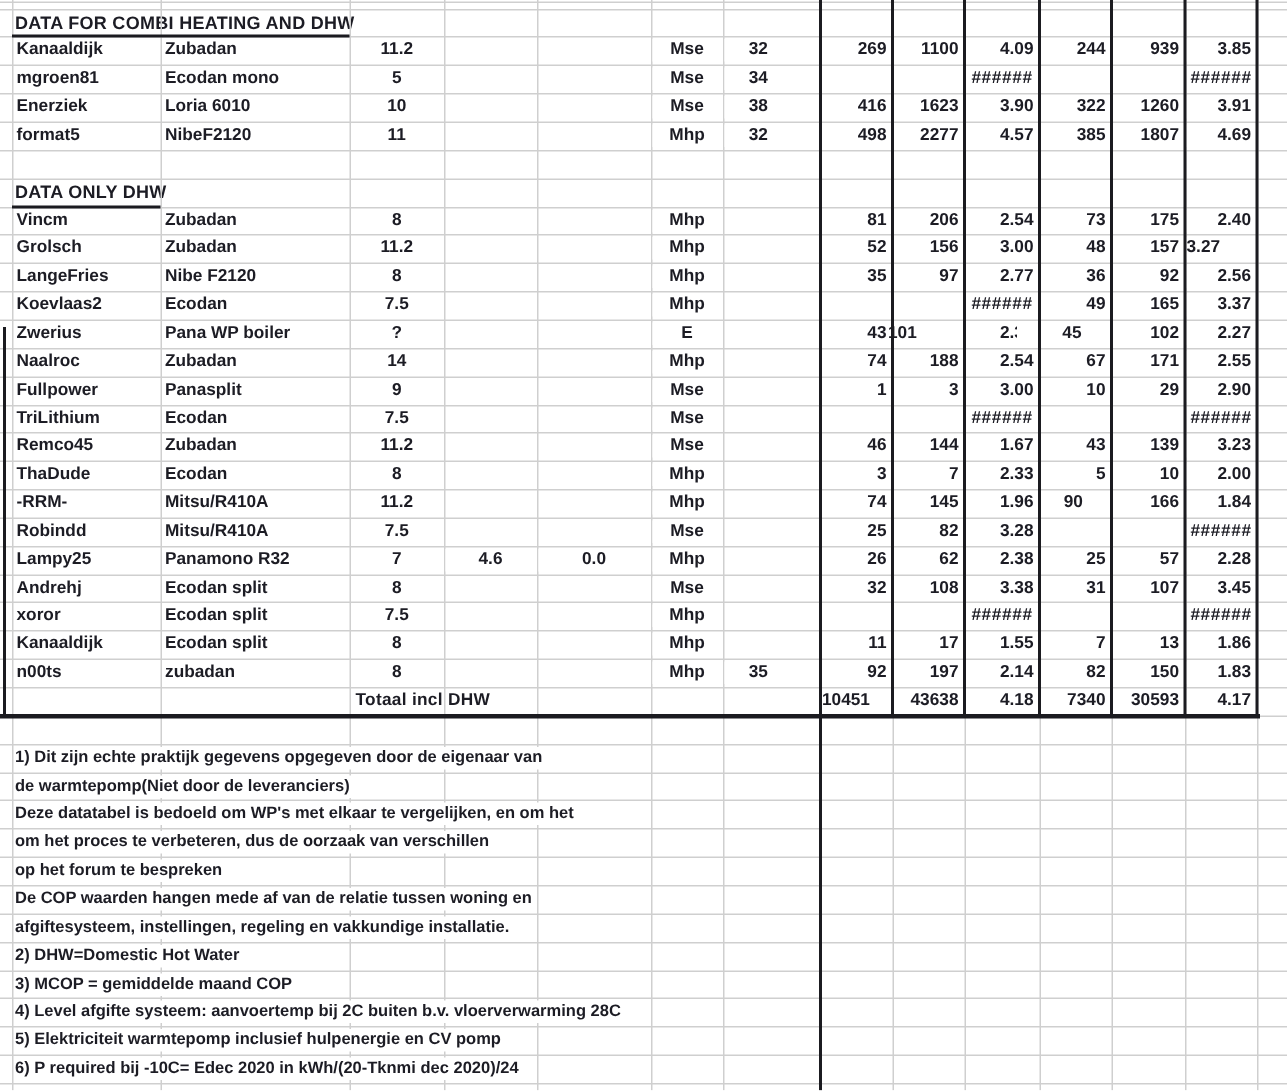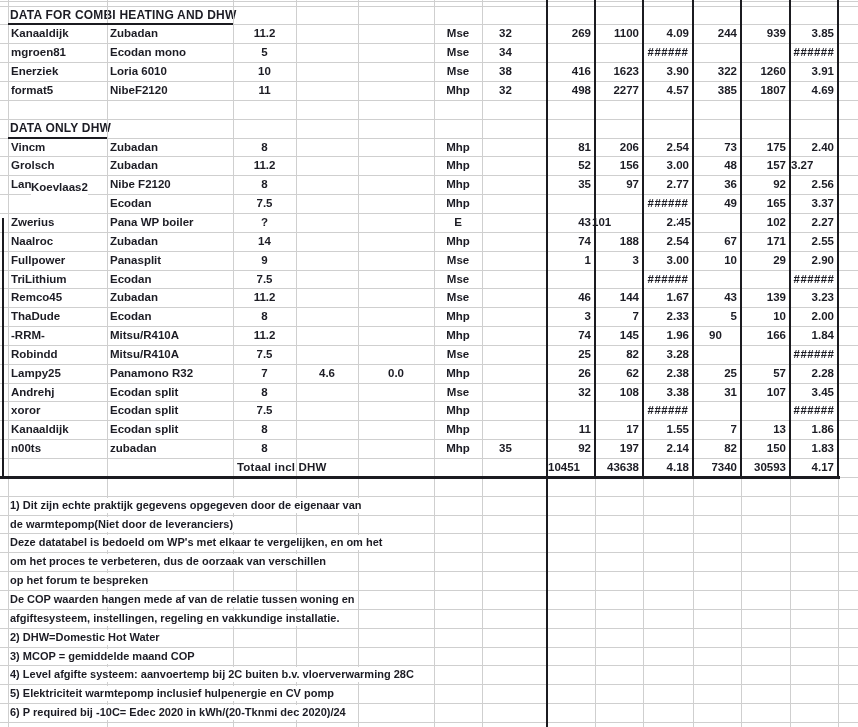--- a/index.html
+++ b/index.html
@@ -137,36 +137,36 @@
     <div class="cell" style="top: 177px; left: 11px;">LangeFries</div>
     <div class="cell" style="top: 177px; left: 110px;">Nibe F2120</div>
     <div class="cell" style="top: 177px; left: 234px; width: 61px; text-align: center;">8</div>
     <div class="cell" style="top: 177px; left: 435px; width: 46px; text-align: center;">Mhp</div>
     <div class="cell" style="top: 177px; left: 548px; width: 43px; text-align: right;">35</div>
     <div class="cell" style="top: 177px; left: 596px; width: 43px; text-align: right;">97</div>
     <div class="cell" style="top: 177px; left: 644px; width: 45px; text-align: right;">2.77</div>
     <div class="cell" style="top: 177px; left: 694px; width: 43px; text-align: right;">36</div>
     <div class="cell" style="top: 177px; left: 742px; width: 44px; text-align: right;">92</div>
     <div class="cell" style="top: 177px; left: 791px; width: 43px; text-align: right;">2.56</div>
-    <div class="cell" style="top: 180px; left: 11px; margin-left: 20px;">Koevlaas2</div>
+    <div class="cell" style="top: 196px; left: 11px;">Koevlaas2</div>
     <div class="cell" style="top: 196px; left: 110px;">Ecodan</div>
     <div class="cell" style="top: 196px; left: 234px; width: 61px; text-align: center;">7.5</div>
     <div class="cell" style="top: 196px; left: 435px; width: 46px; text-align: center;">Mhp</div>
     <div class="cell mk" style="top: 196px; left: 645px; width: 46px; text-align: center;">######</div>
     <div class="cell" style="top: 196px; left: 694px; width: 43px; text-align: right;">49</div>
     <div class="cell" style="top: 196px; left: 742px; width: 44px; text-align: right;">165</div>
     <div class="cell" style="top: 196px; left: 791px; width: 43px; text-align: right;">3.37</div>
     <div class="cell" style="top: 215px; left: 11px;">Zwerius</div>
     <div class="cell" style="top: 215px; left: 110px;">Pana WP boiler</div>
     <div class="cell" style="top: 215px; left: 234px; width: 61px; text-align: center;">?</div>
     <div class="cell" style="top: 215px; left: 435px; width: 46px; text-align: center;">E</div>
     <div class="cell" style="top: 215px; left: 548px; width: 43px; text-align: right;">43</div>
     <div class="cell" style="top: 215px; left: 592px; width: 43px; text-align: left;">101</div>
     <div class="cell" style="top: 215px; left: 644px; width: 45px; text-align: right;">2.35</div>
-    <div class="cell" style="top: 215px; left: 678px; width: 43px; text-align: left;">45</div>
+    <div class="cell" style="top: 215px; left: 678px; width: 43px; text-align: right;">45</div>
     <div class="cell" style="top: 215px; left: 742px; width: 44px; text-align: right;">102</div>
     <div class="cell" style="top: 215px; left: 791px; width: 43px; text-align: right;">2.27</div>
     <div class="cell" style="top: 234px; left: 11px;">Naalroc</div>
     <div class="cell" style="top: 234px; left: 110px;">Zubadan</div>
     <div class="cell" style="top: 234px; left: 234px; width: 61px; text-align: center;">14</div>
     <div class="cell" style="top: 234px; left: 435px; width: 46px; text-align: center;">Mhp</div>
     <div class="cell" style="top: 234px; left: 548px; width: 43px; text-align: right;">74</div>
     <div class="cell" style="top: 234px; left: 596px; width: 43px; text-align: right;">188</div>
     <div class="cell" style="top: 234px; left: 644px; width: 45px; text-align: right;">2.54</div>
     <div class="cell" style="top: 234px; left: 694px; width: 43px; text-align: right;">67</div>

